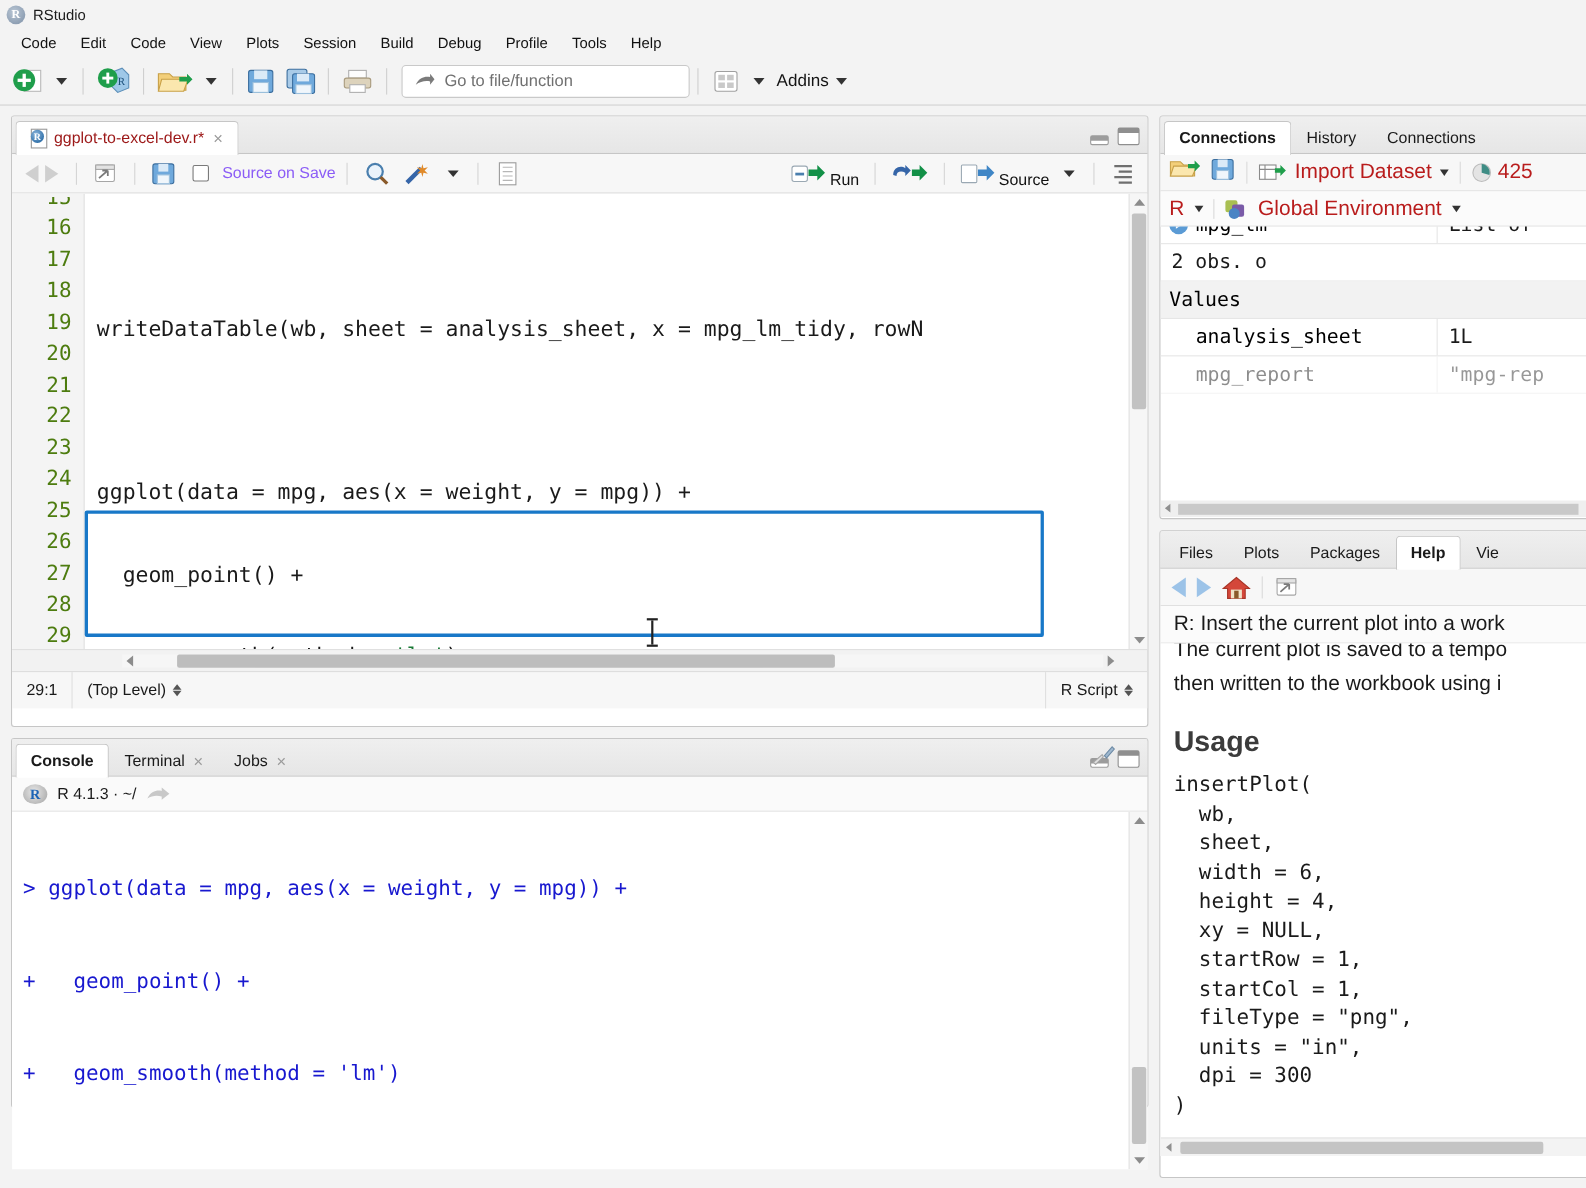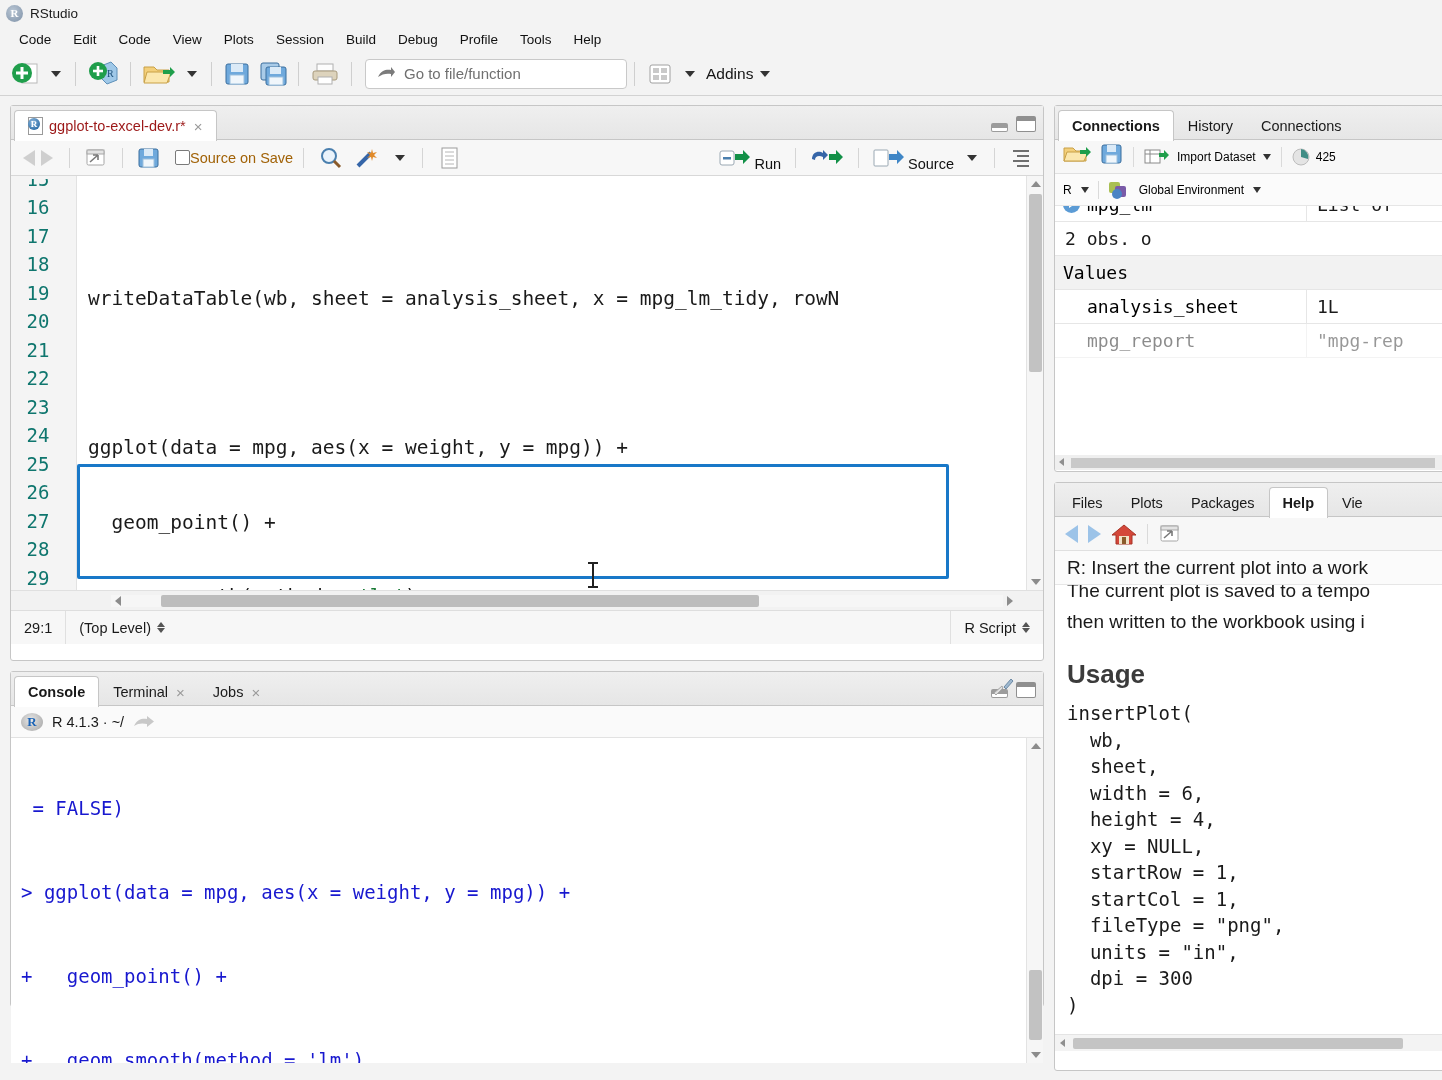--- a/index.html
+++ b/index.html
@@ -124,37 +124,37 @@
     padding: 0 6px; gap: 2px;
   }
   .arrow-l, .arrow-r {
     width: 0; height: 0; border-top: 8px solid transparent;
     border-bottom: 8px solid transparent;
   }
   .arrow-l { border-right: 12px solid #cfcfcf; margin: 0 2px 0 6px; }
   .arrow-r { border-left: 12px solid #cfcfcf; margin: 0 6px 0 2px; }
   .sos-box { width: 15px; height: 15px; border: 1.5px solid #7a7a7a;
              background: #fff; border-radius: 2px; }
-  .sos-label { font-size: 14.5px; color: #a16207; margin-left: 0; }
+  .sos-label { font-size: 14.5px; color: #8b5cf6; margin-left: 12px; }
   .run-label, .source-label { font-size: 14.5px; color: #111; margin-top: 12px; }
   .ed-sep { width: 1px; height: 20px; background: #d5d5d5; margin: 0 8px; }
 
   
   .codearea {
     position: relative; height: 414px; background: #fff;
     overflow: hidden; display: flex;
   }
   .gutter {
     width: 66px; background: #f4f4f4; border-right: 1px solid #e2e2e2;
     padding-top: 3px; flex: none;
   }
   .gutter div {
-    height: 28.5px; line-height: 28.5px; text-align: center;
+    height: 28.5px; line-height: 28.5px; text-align: right;
     padding-right: 11px; font-family: "DejaVu Sans Mono", monospace;
-    font-size: 19px; color: #0f766e;
+    font-size: 19px; color: #4d7c0f;
   }
   .codelines {
     flex: 1; padding-top: 3px; position: relative;
     font-family: "DejaVu Sans Mono", monospace;
     font-size: 19.5px; color: #1a1a1a; white-space: pre;
   }
   .codelines .ln { height: 28.5px; line-height: 28.5px; padding-left: 11px; }
   .kw-str { color: #1a7a36; }
   .sel-box {
     position: absolute; left: 0px; top: 288px; width: 872px; height: 115px;
@@ -234,21 +234,21 @@
   .con-cmd { color: #1818cf; }
   .brush {
     position: absolute; right: 28px; top: 6px; width: 22px; height: 18px;
   }
 
   
   .env-toolbar {
     display: flex; align-items: center; height: 34px; gap: 10px;
     background: #f7f7f7; border-bottom: 1px solid #e0e0e0; padding: 0 8px;
   }
-  .env-label { font-size: 12px; color: #000000; }
+  .env-label { font-size: 19px; color: #b91c1c; }
   .env-toolbar2 {
     display: flex; align-items: center; height: 32px; gap: 9px;
     background: #fbfbfb; border-bottom: 1px solid #e6e6e6; padding: 0 8px;
   }
   .mini-caret {
     width: 0; height: 0; border-left: 4.5px solid transparent;
     border-right: 4.5px solid transparent; border-top: 6px solid #333;
   }
   .env-table {
     position: relative; height: 264px; overflow: hidden;
@@ -623,21 +623,20 @@
           <path d="M1 12 C4 5, 10 4, 14 5 L14 2 L21 7.5 L14 13 L14 10 C10 9, 5 9, 1 12 Z" fill="#c8c8c8"></path>
         </svg>
         <div style="flex:1"></div>
         <svg class="brush" width="22" height="18" viewBox="0 0 22 18">
           <path d="M18 1 L11 9 L13 11 L20 3 Z" fill="#9fb8cf" stroke="#6d8aa5"></path>
           <path d="M10 10 L3 17 L1 15 L9 8 Z" fill="#e0e0e0" stroke="#a6a6a6"></path>
         </svg>
       </div>
 
       <div class="console-body">
-        <div class="con-cmd"> = FALSE)</div>
         <div class="con-cmd">&gt; ggplot(data = mpg, aes(x = weight, y = mpg)) +</div>
         <div class="con-cmd">+   geom_point() +</div>
         <div class="con-cmd">+   geom_smooth(method = 'lm')</div>
         
         
         
         
         
         
         

